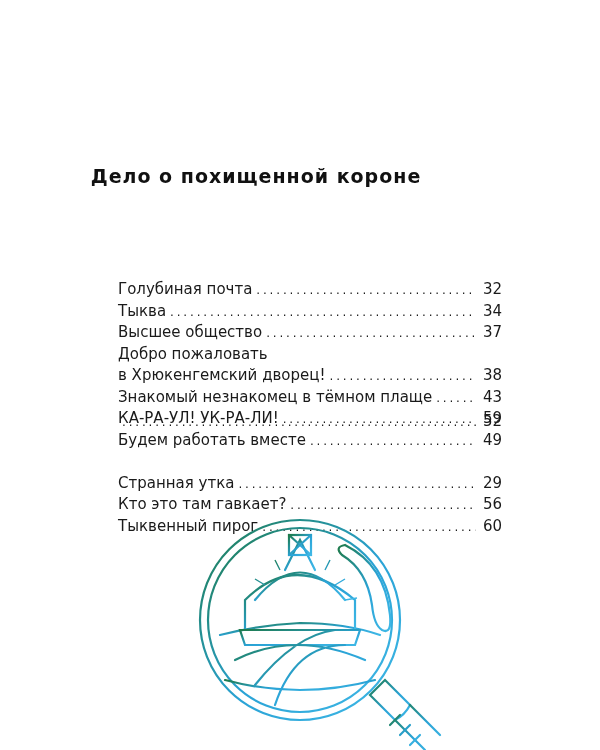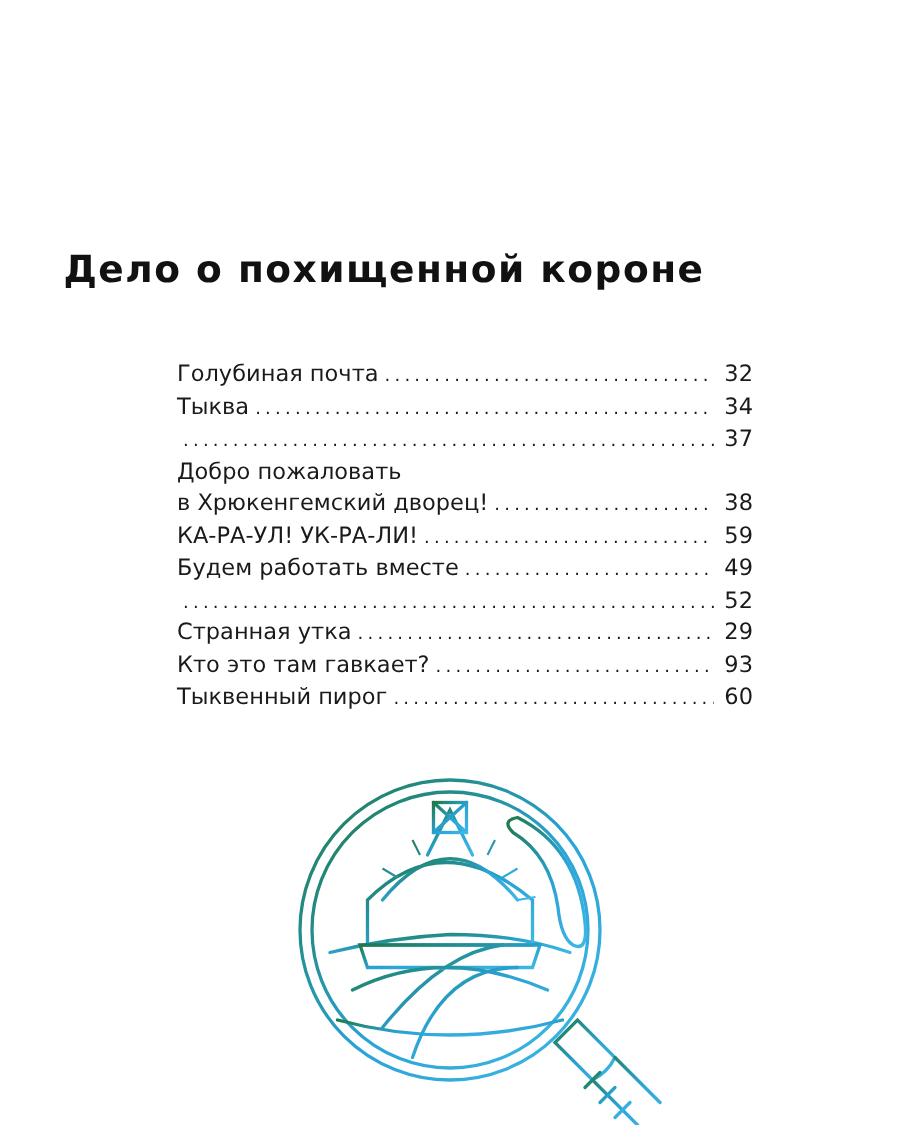--- a/index.html
+++ b/index.html
@@ -1,20 +1,20 @@
 <!DOCTYPE html>
 <html><head>
 <meta charset="utf-8">
 <style>
   html, body { margin:0; padding:0; }
   body { width:600px; height:750px; background:#fff; position:relative; overflow:hidden; font-family:"DejaVu Sans", sans-serif; color:#1a1a1a; }
-  .title { position:absolute; top:165px; left:0; width:512px; text-align:center; font-family:"DejaVu Sans", sans-serif; font-weight:bold; font-size:25px; letter-spacing:1px; color:#111; }
+  .title { position:absolute; top:165px; left:0; width:512px; text-align:center; font-family:"DejaVu Sans", sans-serif; font-weight:bold; font-size:19px; letter-spacing:1px; color:#111; }
   .toc { position:absolute; top:240px; left:118px; width:384px; font-size:15px; }
   .row { display:flex; align-items:baseline; height:21.5px; white-space:nowrap; }
-  .row .lbl { flex:0 0 auto; }
+  .row .lbl { flex:0 0 auto;margin-top:40px; }
   .row .dots { flex:1 1 auto; overflow:hidden; margin:0 4px; }
   .row .dots::after { content:". . . . . . . . . . . . . . . . . . . . . . . . . . . . . . . . . . . . . . . . . . . . . . . . . . . . . . . . . . . . . . . . . . . . . . . ."; font-size:12px; letter-spacing:-0.5px; }
   .row .pg { flex:0 0 auto; text-align:right; min-width:22px; }
   .row.cont { height:21.5px; }
   .illus { position:absolute; left:185px; top:510px; width:260px; height:240px; }
 </style>
 </head>
 <body>
 
 <div class="title">Дело о похищенной короне</div>
@@ -24,30 +24,36 @@
       <span class="lbl">Голубиная почта</span>
       <span class="dots"></span>
       <span class="pg">32</span>
     </div>
   <div class="row">
       <span class="lbl">Тыква</span>
       <span class="dots"></span>
       <span class="pg">34</span>
     </div>
   <div class="row">
+      <span class="lbl">Высшее общество</span>
       <span class="dots"></span>
       <span class="pg">37</span>
     </div>
   <div class="row cont">
       <span class="lbl">Добро пожаловать</span>
     </div>
   <div class="row">
       <span class="lbl">в Хрюкенгемский дворец!</span>
       <span class="dots"></span>
       <span class="pg">38</span>
+    </div>
+  <div class="row">
+      <span class="lbl">Знакомый незнакомец в тёмном плаще</span>
+      <span class="dots"></span>
+      <span class="pg">43</span>
     </div>
   <div class="row">
       <span class="lbl">КА-РА-УЛ! УК-РА-ЛИ!</span>
       <span class="dots"></span>
       <span class="pg">59</span>
     </div>
   <div class="row">
       <span class="lbl">Будем работать вместе</span>
       <span class="dots"></span>
       <span class="pg">49</span>
@@ -57,21 +63,21 @@
       <span class="pg">52</span>
     </div>
   <div class="row">
       <span class="lbl">Странная утка</span>
       <span class="dots"></span>
       <span class="pg">29</span>
     </div>
   <div class="row">
       <span class="lbl">Кто это там гавкает?</span>
       <span class="dots"></span>
-      <span class="pg">93</span>
+      <span class="pg">56</span>
     </div>
   <div class="row">
       <span class="lbl">Тыквенный пирог</span>
       <span class="dots"></span>
       <span class="pg">60</span>
     </div>
 </div>
 
 <svg class="illus" viewBox="0 0 260 240">
   <defs>

